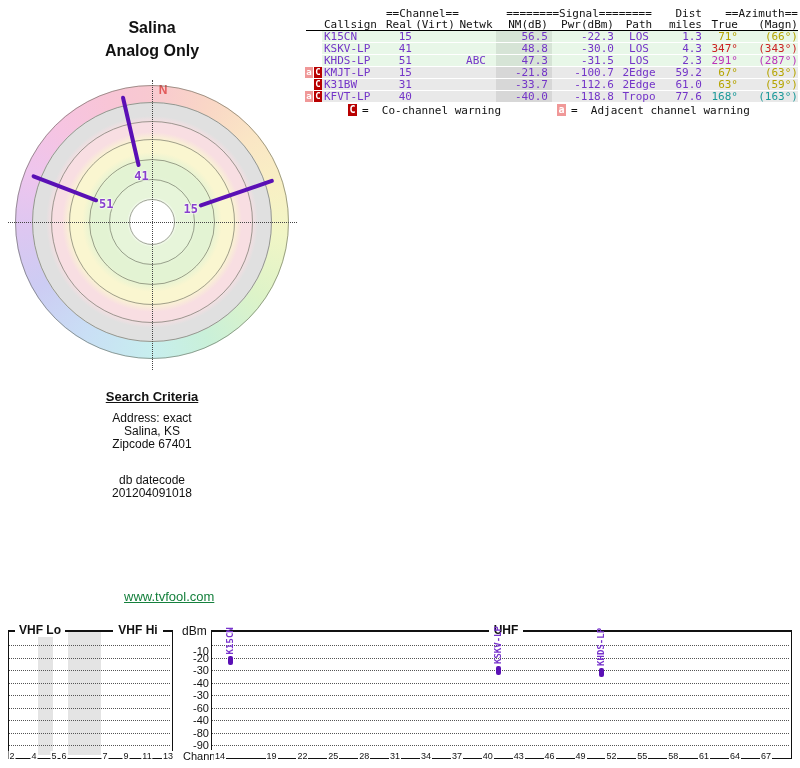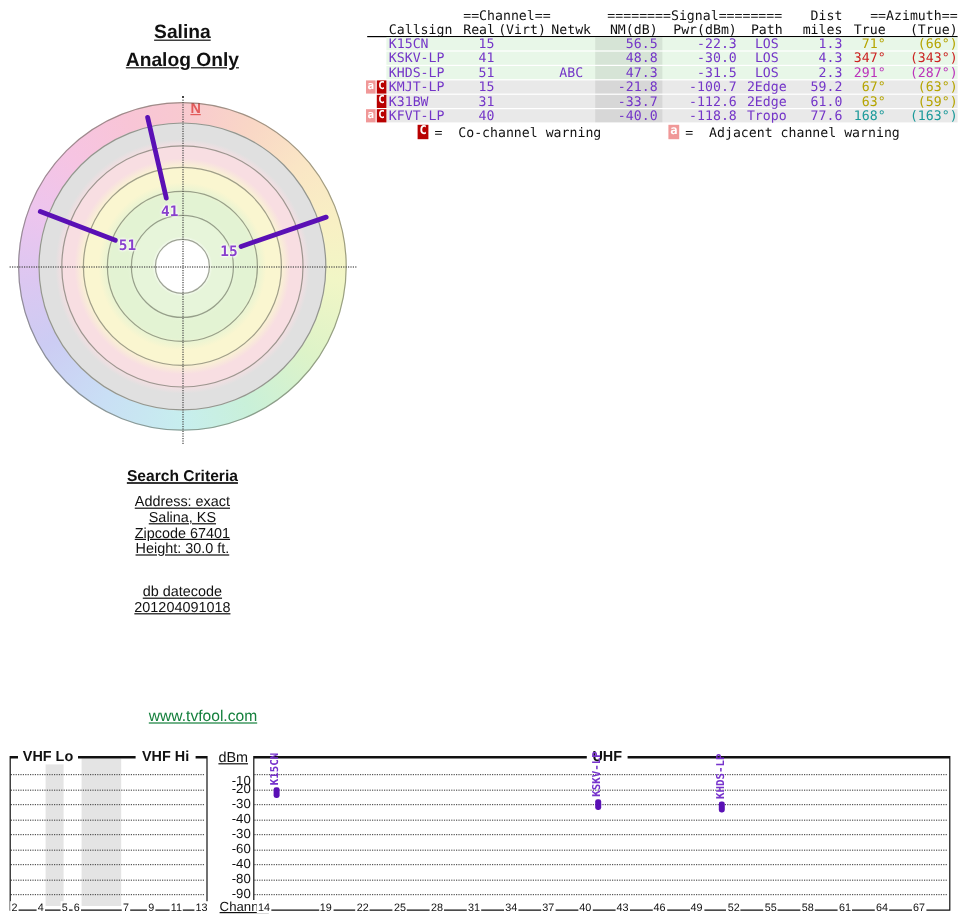--- a/index.html
+++ b/index.html
@@ -1,18 +1,18 @@
 <!DOCTYPE html>
 <html><head>
 <meta charset="utf-8">
 <style>
   html,body{margin:0;padding:0;background:#fff;}
   #page{position:relative;width:800px;height:768px;background:#fff;overflow:hidden;
         font-family:"DejaVu Sans Mono",monospace;color:#111;}
-  .abs{position:absolute;text-decoration:underline;}
+  .abs{position:absolute;}
   .sans{font-family:"Liberation Sans","DejaVu Sans",sans-serif;}
 
   
   #title{left:52px;top:19px;width:200px;text-align:center;font-size:16px;font-weight:bold;}
   #subtitle{left:52px;top:42px;width:200px;text-align:center;font-size:16px;font-weight:bold;}
   #truenorth{left:52px;top:66px;width:200px;text-align:center;font-size:12px;color:#701a75;margin-top:32px;}
 
   
   #polar-layer{left:0;top:0;width:800px;height:440px;}
   .pastel{left:15px;top:85px;width:274px;height:274px;border-radius:50%;
@@ -131,21 +131,21 @@
     <div class="trow hdr" style="top:19px">
       <span class="cell c-call">Callsign</span>
       <span class="cell c-real">Real</span>
       <span class="cell c-virt">(Virt)</span>
       <span class="cell c-netwk">Netwk</span>
       <span class="cell c-nm">NM(dB)</span>
       <span class="cell c-pwr">Pwr(dBm)</span>
       <span class="cell c-path">Path</span>
       <span class="cell c-miles">miles</span>
       <span class="cell c-true">True</span>
-      <span class="cell c-magn">(True)</span>
+      <span class="cell c-magn">(Magn)</span>
     </div>
     <div id="hdr-underline" class="abs"></div>
     <div id="table-rows">
         <div class="trow purple" style="top: 31px;"><span class="rowbg bg-strong"></span><span class="nmband"></span><span class="cell c-call">K15CN</span><span class="cell c-real">15</span><span class="cell c-virt"></span><span class="cell c-netwk"></span><span class="cell c-nm">56.5</span><span class="cell c-pwr">-22.3</span><span class="cell c-path">LOS</span><span class="cell c-miles">1.3</span><span class="cell c-true" style="color: rgb(181, 164, 0);">71°</span><span class="cell c-magn" style="color: rgb(181, 164, 0);">(66°)</span></div>
         <div class="trow purple" style="top: 43px;"><span class="rowbg bg-strong"></span><span class="nmband"></span><span class="cell c-call">KSKV-LP</span><span class="cell c-real">41</span><span class="cell c-virt"></span><span class="cell c-netwk"></span><span class="cell c-nm">48.8</span><span class="cell c-pwr">-30.0</span><span class="cell c-path">LOS</span><span class="cell c-miles">4.3</span><span class="cell c-true" style="color: rgb(204, 34, 34);">347°</span><span class="cell c-magn" style="color: rgb(204, 34, 34);">(343°)</span></div>
         <div class="trow purple" style="top: 55px;"><span class="rowbg bg-strong"></span><span class="nmband"></span><span class="cell c-call">KHDS-LP</span><span class="cell c-real">51</span><span class="cell c-virt"></span><span class="cell c-netwk">ABC</span><span class="cell c-nm">47.3</span><span class="cell c-pwr">-31.5</span><span class="cell c-path">LOS</span><span class="cell c-miles">2.3</span><span class="cell c-true" style="color: rgb(187, 51, 187);">291°</span><span class="cell c-magn" style="color: rgb(187, 51, 187);">(287°)</span></div>
         <div class="trow purple" style="top: 67px;"><span class="rowbg bg-weak"></span><span class="nmband"></span><span class="wicon wa" style="background: rgb(240, 152, 152);">a</span><span class="wicon wc" style="background: rgb(184, 0, 0);">C</span><span class="cell c-call">KMJT-LP</span><span class="cell c-real">15</span><span class="cell c-virt"></span><span class="cell c-netwk"></span><span class="cell c-nm">-21.8</span><span class="cell c-pwr">-100.7</span><span class="cell c-path">2Edge</span><span class="cell c-miles">59.2</span><span class="cell c-true" style="color: rgb(181, 164, 0);">67°</span><span class="cell c-magn" style="color: rgb(181, 164, 0);">(63°)</span></div>
         <div class="trow purple" style="top: 79px;"><span class="rowbg bg-weak"></span><span class="nmband"></span><span class="wicon wc" style="background: rgb(184, 0, 0);">C</span><span class="cell c-call">K31BW</span><span class="cell c-real">31</span><span class="cell c-virt"></span><span class="cell c-netwk"></span><span class="cell c-nm">-33.7</span><span class="cell c-pwr">-112.6</span><span class="cell c-path">2Edge</span><span class="cell c-miles">61.0</span><span class="cell c-true" style="color: rgb(181, 164, 0);">63°</span><span class="cell c-magn" style="color: rgb(181, 164, 0);">(59°)</span></div>
         <div class="trow purple" style="top: 91px;"><span class="rowbg bg-weak"></span><span class="nmband"></span><span class="wicon wa" style="background: rgb(240, 152, 152);">a</span><span class="wicon wc" style="background: rgb(184, 0, 0);">C</span><span class="cell c-call">KFVT-LP</span><span class="cell c-real">40</span><span class="cell c-virt"></span><span class="cell c-netwk"></span><span class="cell c-nm">-40.0</span><span class="cell c-pwr">-118.8</span><span class="cell c-path">Tropo</span><span class="cell c-miles">77.6</span><span class="cell c-true" style="color: rgb(26, 153, 153);">168°</span><span class="cell c-magn" style="color: rgb(26, 153, 153);">(163°)</span></div>
       </div>
@@ -155,21 +155,20 @@
       <span class="lgicon" style="left:557px;top:104px;background:#f09898">a</span>
       <span class="lgtext" style="left:571px;top:104px">=  Adjacent channel warning</span>
     </div>
   </div>
 
   <div id="search" class="abs sans">
     <div class="sc-title">Search Criteria</div>
     <div>Address: exact</div>
     <div>Salina, KS</div>
     <div>Zipcode 67401</div>
-    <div>Height: 30.0 ft.</div>
     <div class="dbgap"></div>
     <div>db datecode</div>
     <div>201204091018</div>
   </div>
 
   <a id="tvlink" class="abs sans">www.tvfool.com</a>
 
   <div>
     <div class="grayband" style="left:38px;top:632px;width:15px;height:123px"></div>
     <div class="grayband" style="left:68px;top:632px;width:33px;height:123px"></div>

